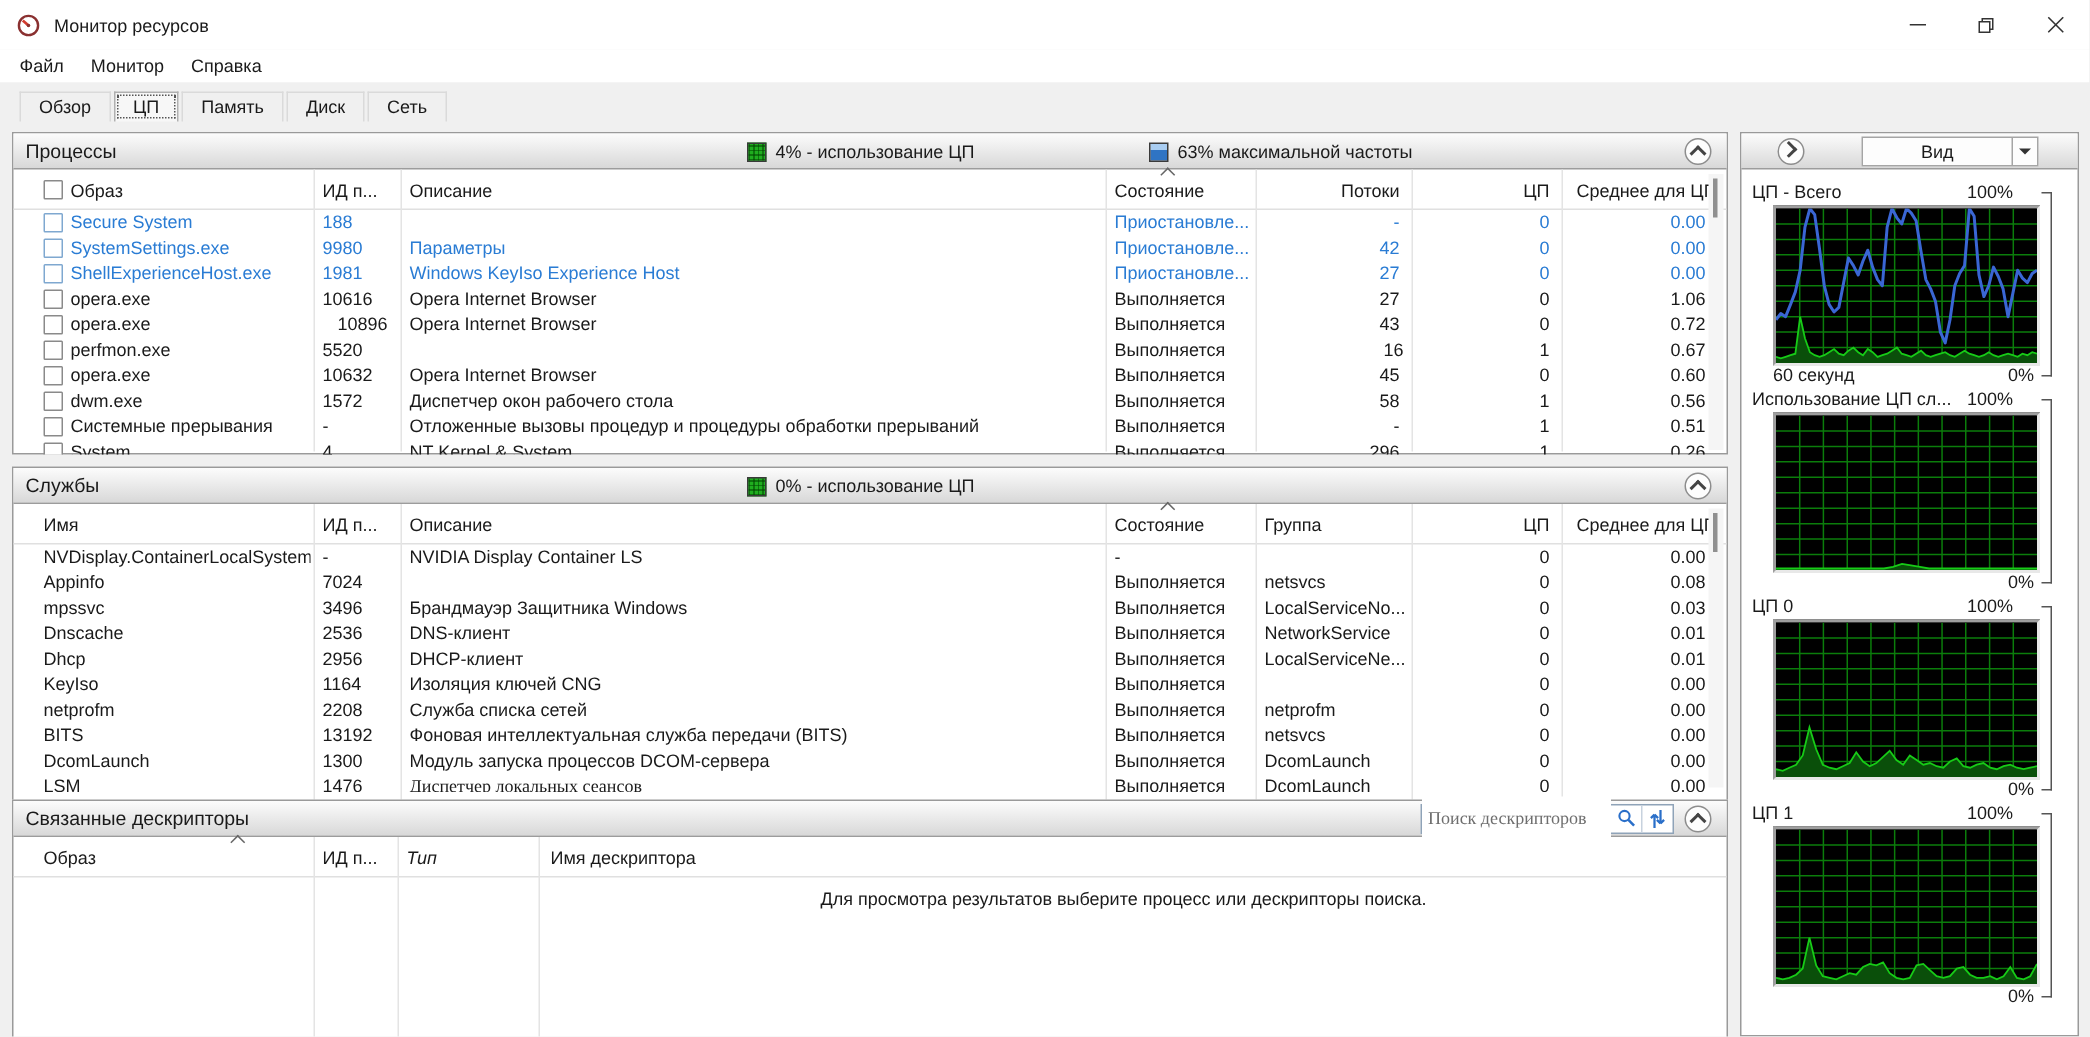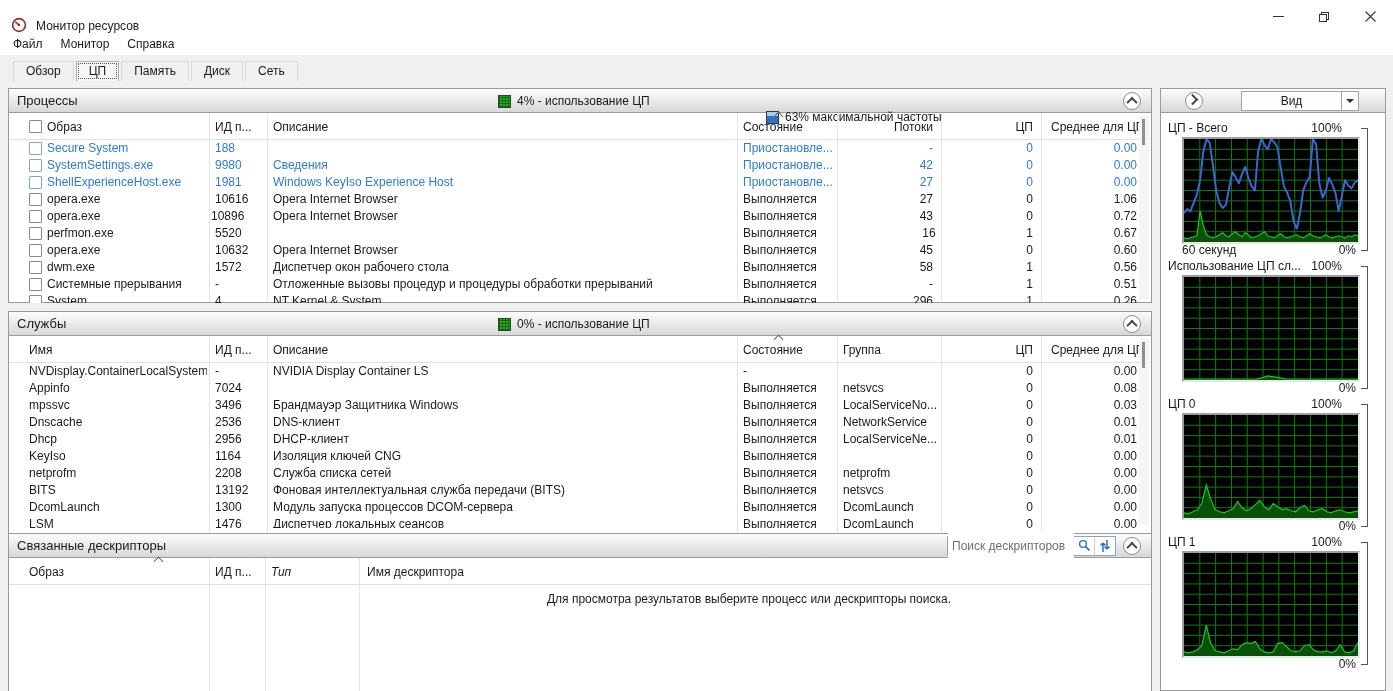--- a/index.html
+++ b/index.html
@@ -2,21 +2,21 @@
 <html><head>
 <meta charset="utf-8">
 <style>
   html,body{margin:0;padding:0;}
   body{
     width:1393px;height:691px;position:relative;overflow:hidden;
     font-family:"Liberation Sans",sans-serif;font-size:12px;color:#1a1a1a;
     background:#f0f0f0;
   }
   
-  .titlebar{height:33px;background:#fff;display:flex;align-items:flex-end;padding-left:11px;}
+  .titlebar{height:33px;background:#fff;display:flex;align-items:center;padding-left:11px;}
   .app-icon{width:16px;height:16px;margin-right:9px;flex:0 0 auto;}
   .win-controls{margin-left:auto;display:flex;height:33px;}
   .win-btn{width:46px;height:33px;display:flex;align-items:center;justify-content:center;}
   
   .menubar{height:22px;background:#fff;display:flex;align-items:center;padding-left:13px;}
   .menu-item{padding:0 10px 0 0;margin-right:8px;}
   
   .tabstrip{height:26px;background:#f0f0f0;display:flex;align-items:flex-end;padding-left:13px;}
   .tab{height:19px;line-height:19px;padding:0 12px;margin-right:2px;background:#f0f0f0;
        border:1px solid #dadada;border-bottom:none;}
@@ -53,21 +53,21 @@
   .trow{position:relative;height:17px;line-height:17px;white-space:nowrap;}
   .trow .cb{left:20px;top:2px;}
   .cell{position:absolute;top:0;height:17px;overflow:hidden;}
   .trow.blue .cell{color:#2a7cd4;}
   .trow.blue .cb{border-color:#7fa8d0;}
   .sep{position:absolute;top:24px;bottom:1px;width:1px;background:#e4e4e4;}
   .vscroll{position:absolute;right:2px;top:27px;width:10px;background:#f5f5f5;}
   .vthumb{position:absolute;left:3px;width:3px;height:26px;background:#909090;top:3px;}
   
   .search-wrap{display:flex;align-items:center;height:20px;border:1px solid #8fa3b8;background:#fff;box-sizing:border-box;margin-left:auto;}
-  .search-input{border:none;outline:none;width:118px;height:29px;font-family:Liberation Sans, sans-serif;font-size:12px;padding:0 4px;color:#333;}
+  .search-input{border:none;outline:none;width:118px;height:29px;font-family:Liberation Serif, serif;font-size:12px;padding:0 4px;color:#333;}
   .search-input::placeholder{color:#6e6e6e;}
   .icon-cell{width:20px;height:18px;display:flex;align-items:center;justify-content:center;}
   .split{width:1px;height:18px;background:#c7d2de;}
   .handles-msg{position:absolute;left:350px;right:12px;top:58px;text-align:center;color:#1a1a1a;}
   
   .rpanel{position:absolute;left:1160px;top:88px;width:226px;height:603px;background:#fff;
           border:1px solid #9a9a9a;box-sizing:border-box;}
   .rtoolbar{height:24px;background:linear-gradient(#fcfcfc,#d8d8d8);border-bottom:1px solid #9c9c9c;
             display:flex;align-items:center;padding:0 6px;box-sizing:border-box;}
   .rtoolbar .roundbtn{margin-left:18px;}
@@ -131,21 +131,21 @@
   <div class="tab">Сеть</div>
 </div>
 
 <div class="section" id="sec-processes">
   <div class="sec-hdr">
     <span class="sec-title">Процессы</span>
     <span class="hdr-ind" style="left:489px;">
       <span class="ind-sq ind-green"></span>
       <span>4% - использование ЦП</span>
     </span>
-    <span class="hdr-ind" style="left:757px;margin-top:16px;">
+    <span class="hdr-ind" style="left:757px;">
       <span class="ind-sq ind-blue"></span>
       <span>63% максимальной частоты</span>
     </span>
     <span class="roundbtn hdr-collapse">
         <span class="chev up"></span>
       </span>
   </div>
   <div class="theader">
     <span class="cb"></span>
     <span class="thead-lbl" style="left:38px;">Образ</span>
@@ -165,21 +165,21 @@
         <span class="cell" style="left: 264px; width: 460px;"></span>
         <span class="cell" style="left: 734px; width: 92px;">Приостановле...</span>
         <span class="cell" style="left: 834px; width: 90px; text-align: right;">-</span>
         <span class="cell" style="left: 938px; width: 86px; text-align: right;">0</span>
         <span class="cell" style="left: 1042px; width: 86px; text-align: right;">0.00</span>
       </div>
       <div class="trow blue">
         <span class="cb"></span>
         <span class="cell" style="left: 38px; width: 160px;">SystemSettings.exe</span>
         <span class="cell" style="left: 206px; width: 50px;">9980</span>
-        <span class="cell" style="left: 264px; width: 460px;">Сведения</span>
+        <span class="cell" style="left: 264px; width: 460px;">Параметры</span>
         <span class="cell" style="left: 734px; width: 92px;">Приостановле...</span>
         <span class="cell" style="left: 834px; width: 90px; text-align: right;">42</span>
         <span class="cell" style="left: 938px; width: 86px; text-align: right;">0</span>
         <span class="cell" style="left: 1042px; width: 86px; text-align: right;">0.00</span>
       </div>
       <div class="trow blue">
         <span class="cb"></span>
         <span class="cell" style="left: 38px; width: 160px;">ShellExperienceHost.exe</span>
         <span class="cell" style="left: 206px; width: 50px;">1981</span>
         <span class="cell" style="left: 264px; width: 460px;">Windows KeyIso Experience Host</span>
@@ -194,21 +194,21 @@
         <span class="cell" style="left: 206px; width: 50px;">10616</span>
         <span class="cell" style="left: 264px; width: 460px;">Opera Internet Browser</span>
         <span class="cell" style="left: 734px; width: 92px;">Выполняется</span>
         <span class="cell" style="left: 834px; width: 90px; text-align: right;">27</span>
         <span class="cell" style="left: 938px; width: 86px; text-align: right;">0</span>
         <span class="cell" style="left: 1042px; width: 86px; text-align: right;">1.06</span>
       </div>
       <div class="trow">
         <span class="cb"></span>
         <span class="cell" style="left: 38px; width: 160px;">opera.exe</span>
-        <span class="cell" style="left: 202px; width: 50px;">10896</span>
+        <span class="cell" style="left: 216px; width: 50px;">10896</span>
         <span class="cell" style="left: 264px; width: 460px;">Opera Internet Browser</span>
         <span class="cell" style="left: 734px; width: 92px;">Выполняется</span>
         <span class="cell" style="left: 834px; width: 90px; text-align: right;">43</span>
         <span class="cell" style="left: 938px; width: 86px; text-align: right;">0</span>
         <span class="cell" style="left: 1042px; width: 86px; text-align: right;">0.72</span>
       </div>
       <div class="trow">
         <span class="cb"></span>
         <span class="cell" style="left: 38px; width: 160px;">perfmon.exe</span>
         <span class="cell" style="left: 206px; width: 50px;">5520</span>
@@ -367,21 +367,21 @@
         <span class="cell" style="left: 206px; width: 50px;">1300</span>
         <span class="cell" style="left: 264px; width: 460px;">Модуль запуска процессов DCOM-сервера</span>
         <span class="cell" style="left: 734px; width: 92px;">Выполняется</span>
         <span class="cell" style="left: 834px; width: 96px;">DcomLaunch</span>
         <span class="cell" style="left: 938px; width: 86px; text-align: right;">0</span>
         <span class="cell" style="left: 1042px; width: 86px; text-align: right;">0.00</span>
       </div>
       <div class="trow">
         <span class="cell" style="left: 20px; width: 178px;">LSM</span>
         <span class="cell" style="left: 206px; width: 50px;">1476</span>
-        <span class="cell" style="left: 264px; width: 460px;">Диспетчер локальных сеансов</span>
+        <span class="cell" style="left: 264px; width: 460px; font-family: Liberation Serif, serif;">Диспетчер локальных сеансов</span>
         <span class="cell" style="left: 734px; width: 92px;">Выполняется</span>
         <span class="cell" style="left: 834px; width: 96px;">DcomLaunch</span>
         <span class="cell" style="left: 938px; width: 86px; text-align: right;">0</span>
         <span class="cell" style="left: 1042px; width: 86px; text-align: right;">0.00</span>
       </div>
     </div>
   <div class="sep" style="left:200px;"></div>
     <div class="sep" style="left:258px;"></div>
   <div class="sep" style="left:728px;"></div>
     <div class="sep" style="left:828px;"></div>

